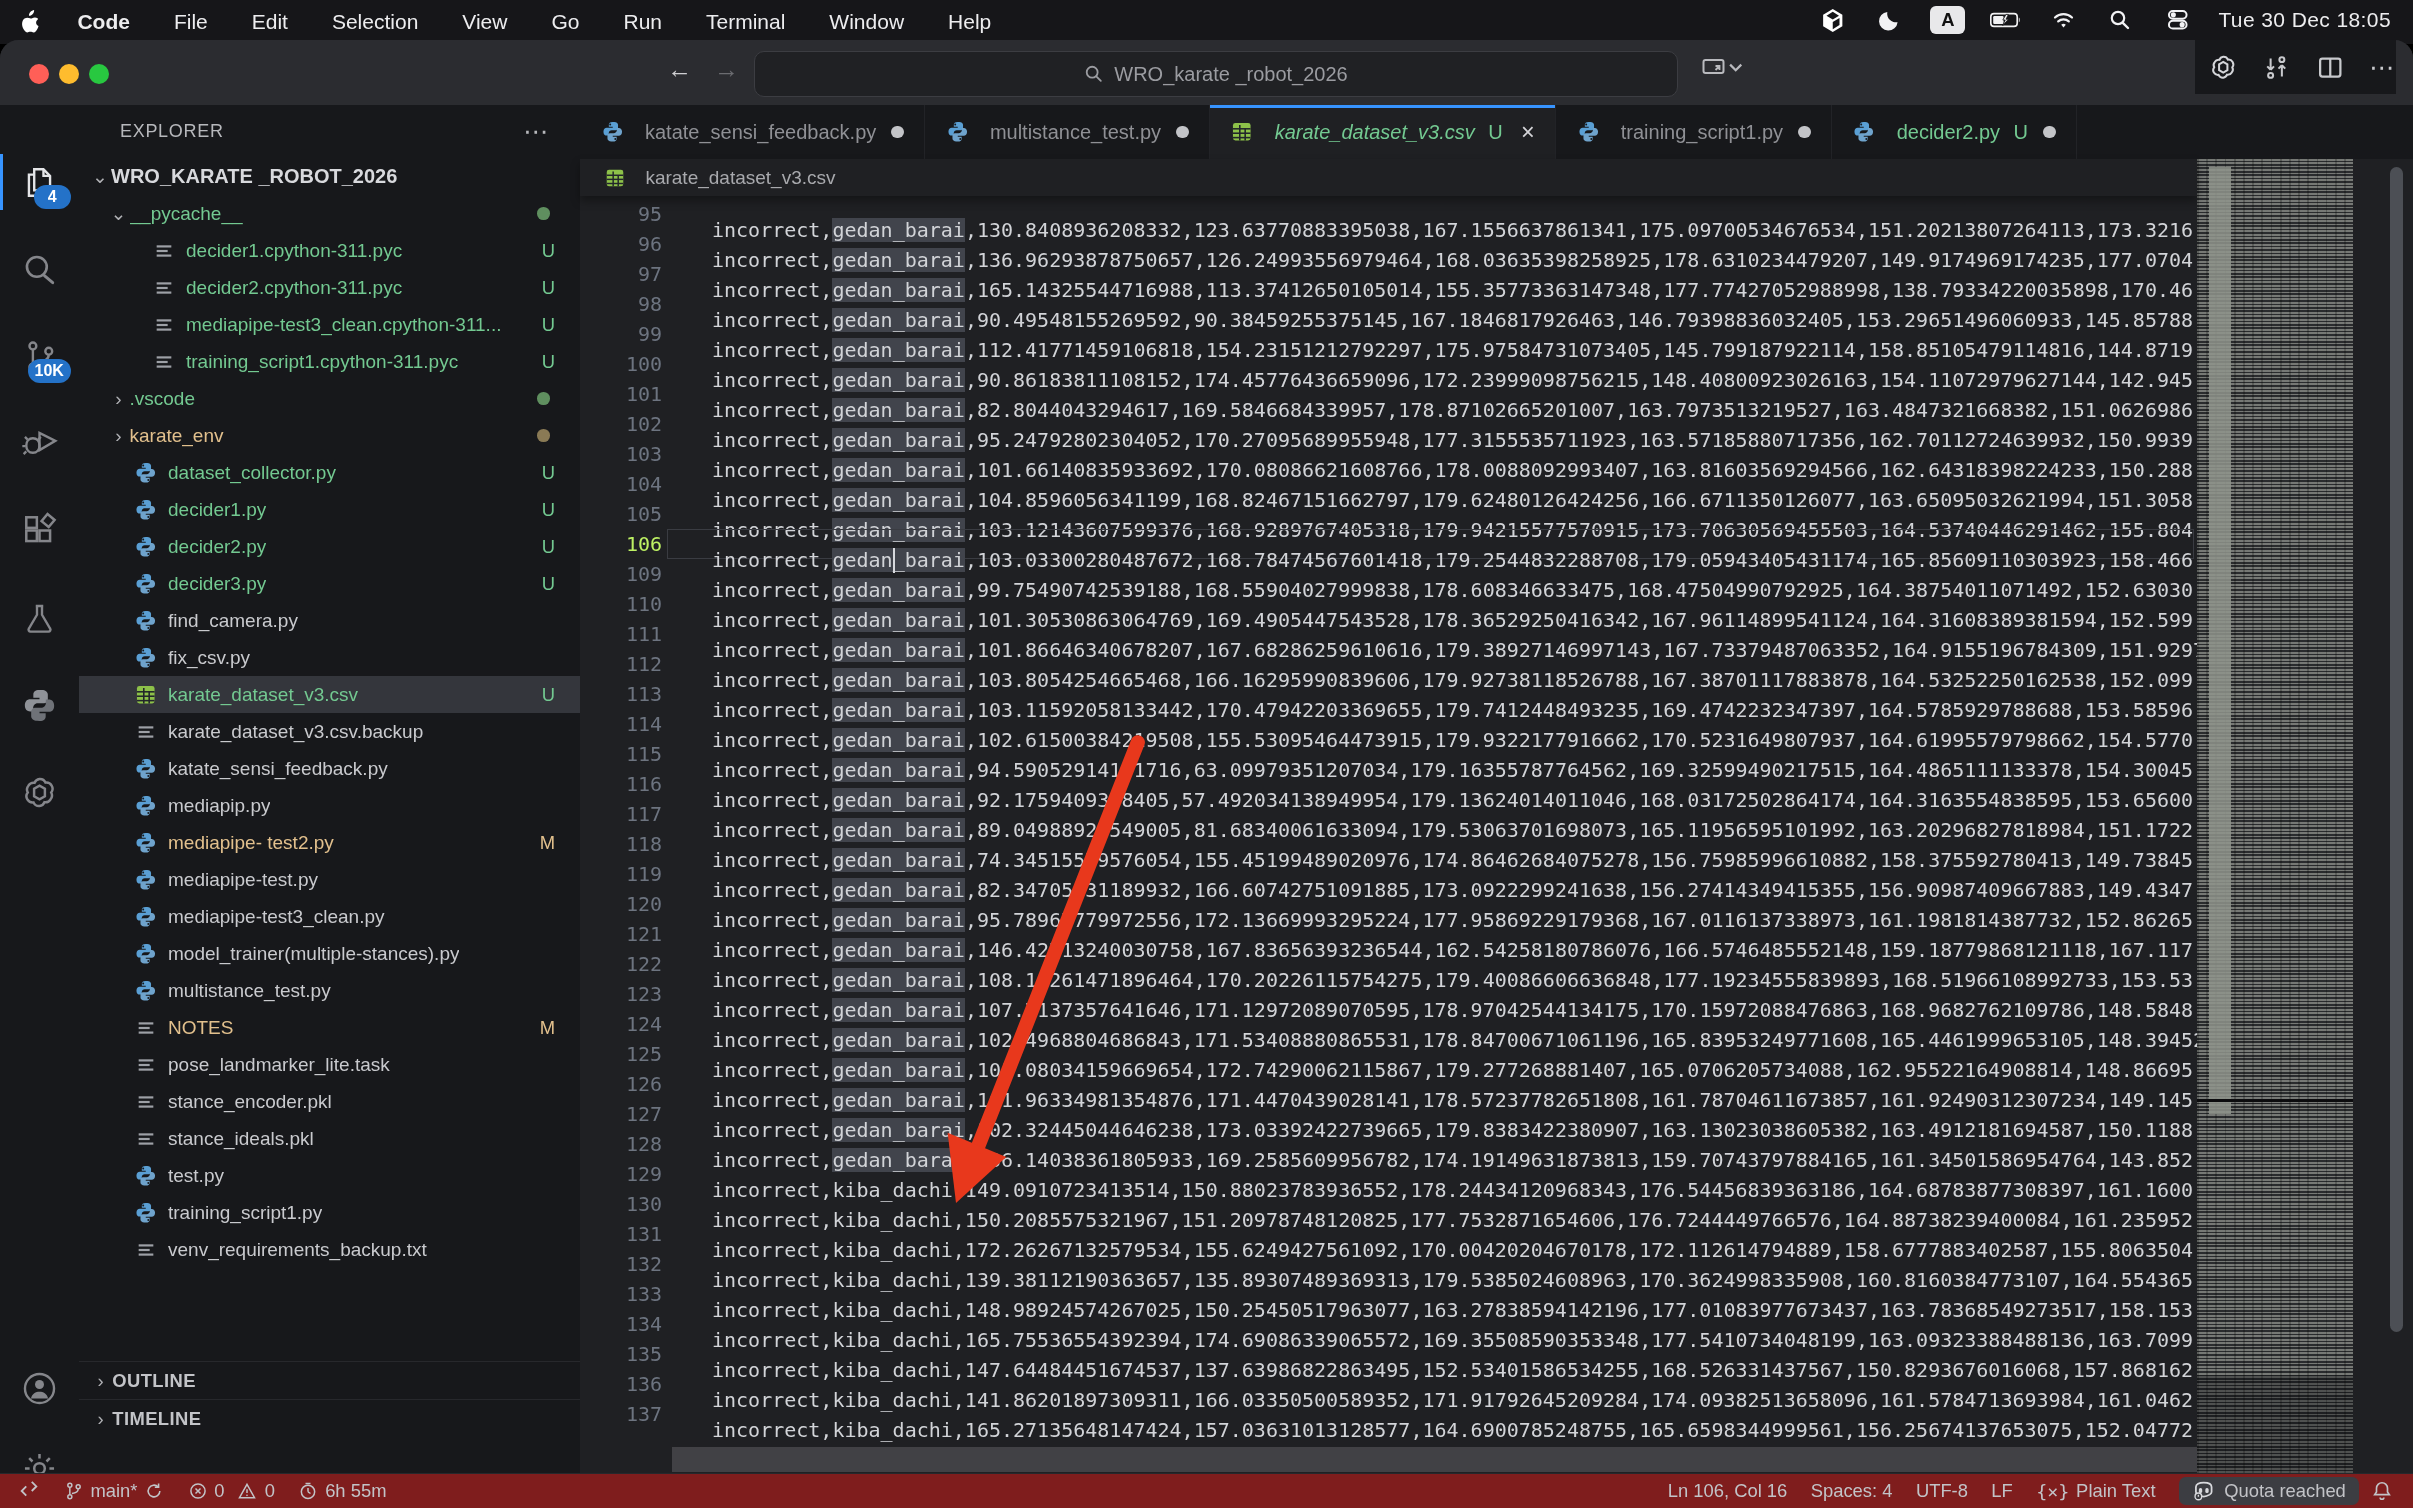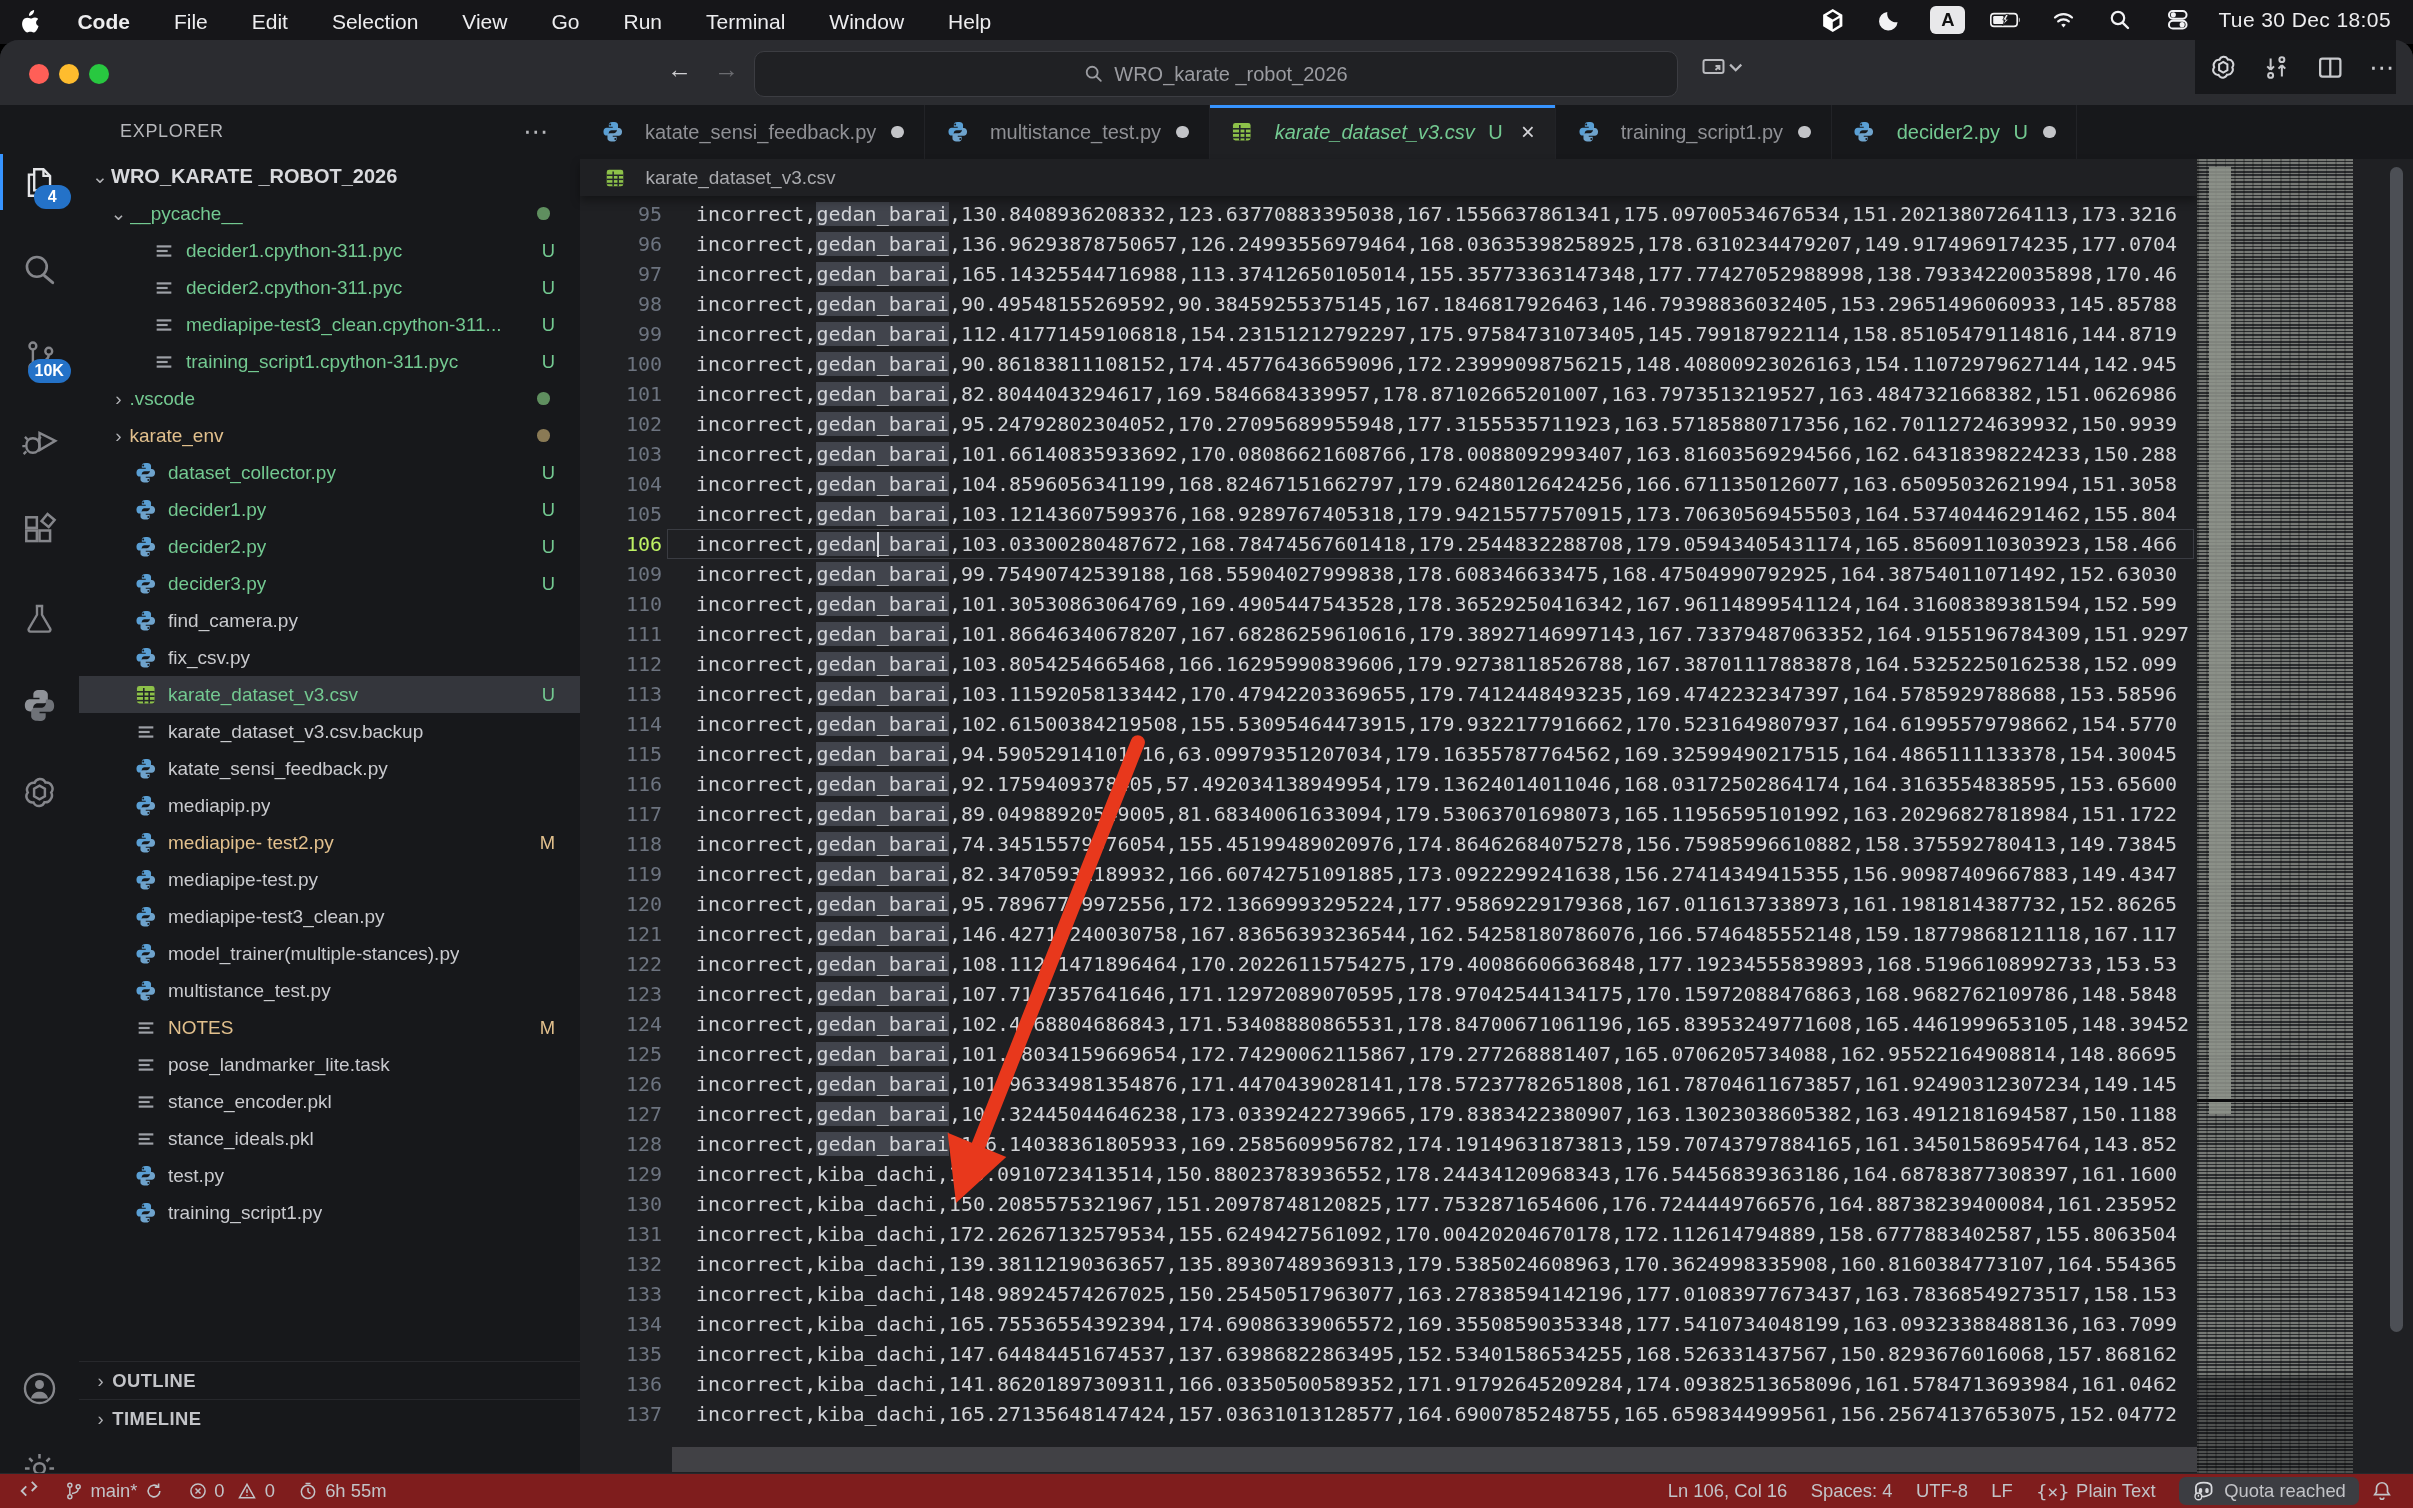--- a/index.html
+++ b/index.html
@@ -67,21 +67,21 @@
   .tab .closex{color:#d4d4d8;font-size:23.5px;margin-left:8.4px;}
   #tab-actions{position:absolute;right:17px;top:0;height:54px;display:flex;align-items:center;gap:25px;color:#c8c9cd;background:#17181b;padding-left:13.4px;}
   
   #breadcrumb{position:absolute;left:580px;top:119px;right:216px;height:37px;background:#1f2023;display:flex;align-items:center;
     gap:8.4px;padding-left:22px;font-size:19px;color:#a8a9ad;box-shadow:0 5px 8.4px rgba(0,0,0,.35);z-index:5;}
   
   #editor{position:absolute;left:580px;top:119px;width:1617px;bottom:34px;background:#1f2023;overflow:hidden;}
   #code{position:absolute;left:0;top:40px;right:0;bottom:0;}
   .line{position:relative;height:30px;}
   .line .ln{position:absolute;left:0;top:0;width:82px;text-align:right;font:20px/30px "DejaVu Sans Mono",monospace;color:#6d7480;}
-  .line pre{position:absolute;left:116px;top:0;margin:0;font:20px/30px "DejaVu Sans Mono",monospace;color:#d2d4d8;white-space:pre;}
+  .line pre{position:absolute;left:116px;top:0;margin:16px;font:20px/30px "DejaVu Sans Mono",monospace;color:#d2d4d8;white-space:pre;}
   .line .hl{background:#41444c;}
   .line.cur .ln{color:#bef264;}
   .line.cur::before{content:'';position:absolute;left:87px;right:3.4px;top:0;bottom:0;border:0.8px solid #3a3c42;}
   .caret{position:absolute;left:calc(15ch);top:2.5px;width:2.5px;height:25px;background:#d7d9dd;}
   #hscroll{position:absolute;left:92px;right:0;bottom:1.7px;height:25px;background:rgba(130,130,135,.35);z-index:4;}
   
   #minimap{position:absolute;left:2197px;top:119px;width:156px;bottom:34px;
     background:
       repeating-linear-gradient(to right, rgba(0,0,0,.22) 0 1.7px, rgba(0,0,0,0) 1.7px 9.2px),
       repeating-linear-gradient(to bottom, rgba(198,202,192,.52) 0 1.7px, rgba(42,44,46,.95) 1.7px 3.4px);
@@ -613,20 +613,32 @@
           <span class="fic" style="margin-left:54px;">
             <svg class="i" width="23.5" height="23.5" viewBox="0 0 24 24">
               <path fill="#5a9fd4" d="M11.9 2c-2.8 0-3.9 1.2-3.9 2.9V7h4v.9H5.9C4 7.9 2.5 9.2 2.5 11.9s1.5 4 3.4 4h2v-2.4c0-1.7 1.4-3 3.1-3h3.9c1.4 0 2.5-1.2 2.5-2.6V4.9C17.4 3.2 15.7 2 13.6 2z"></path>
               <circle cx="9.4" cy="4.6" r="1" fill="#16181c"></circle>
               <path fill="#6fa3cc" d="M12.1 22c2.8 0 3.9-1.2 3.9-2.9V17h-4v-.9h6.1c1.9 0 3.4-1.3 3.4-4s-1.5-4-3.4-4h-2v2.4c0 1.7-1.4 3-3.1 3H9.1c-1.4 0-2.5 1.2-2.5 2.6v2.9c0 1.7 1.7 2.9 3.8 2.9z"></path>
               <circle cx="14.6" cy="19.4" r="1" fill="#16181c"></circle>
             </svg>
           </span>
           <span class="nm w">training_script1.py</span>
         </div>
+        <div class="trow">
+          <span class="fic" style="margin-left:54px;">
+            <svg class="i" width="22" height="22" viewBox="0 0 24 24">
+              <g stroke="#9da0a6" stroke-width="2.4">
+                <line x1="4" y1="7" x2="20" y2="7"></line>
+                <line x1="4" y1="12" x2="16" y2="12"></line>
+                <line x1="4" y1="17" x2="20" y2="17"></line>
+              </g>
+            </svg>
+          </span>
+          <span class="nm w">venv_requirements_backup.txt</span>
+        </div>
       </div>
     <div id="sb-sections">
         <div class="sbsec">
           <span class="chev">›</span>
           <span>OUTLINE</span>
         </div>
         <div class="sbsec">
           <span class="chev">›</span>
           <span>TIMELINE</span>
         </div>

